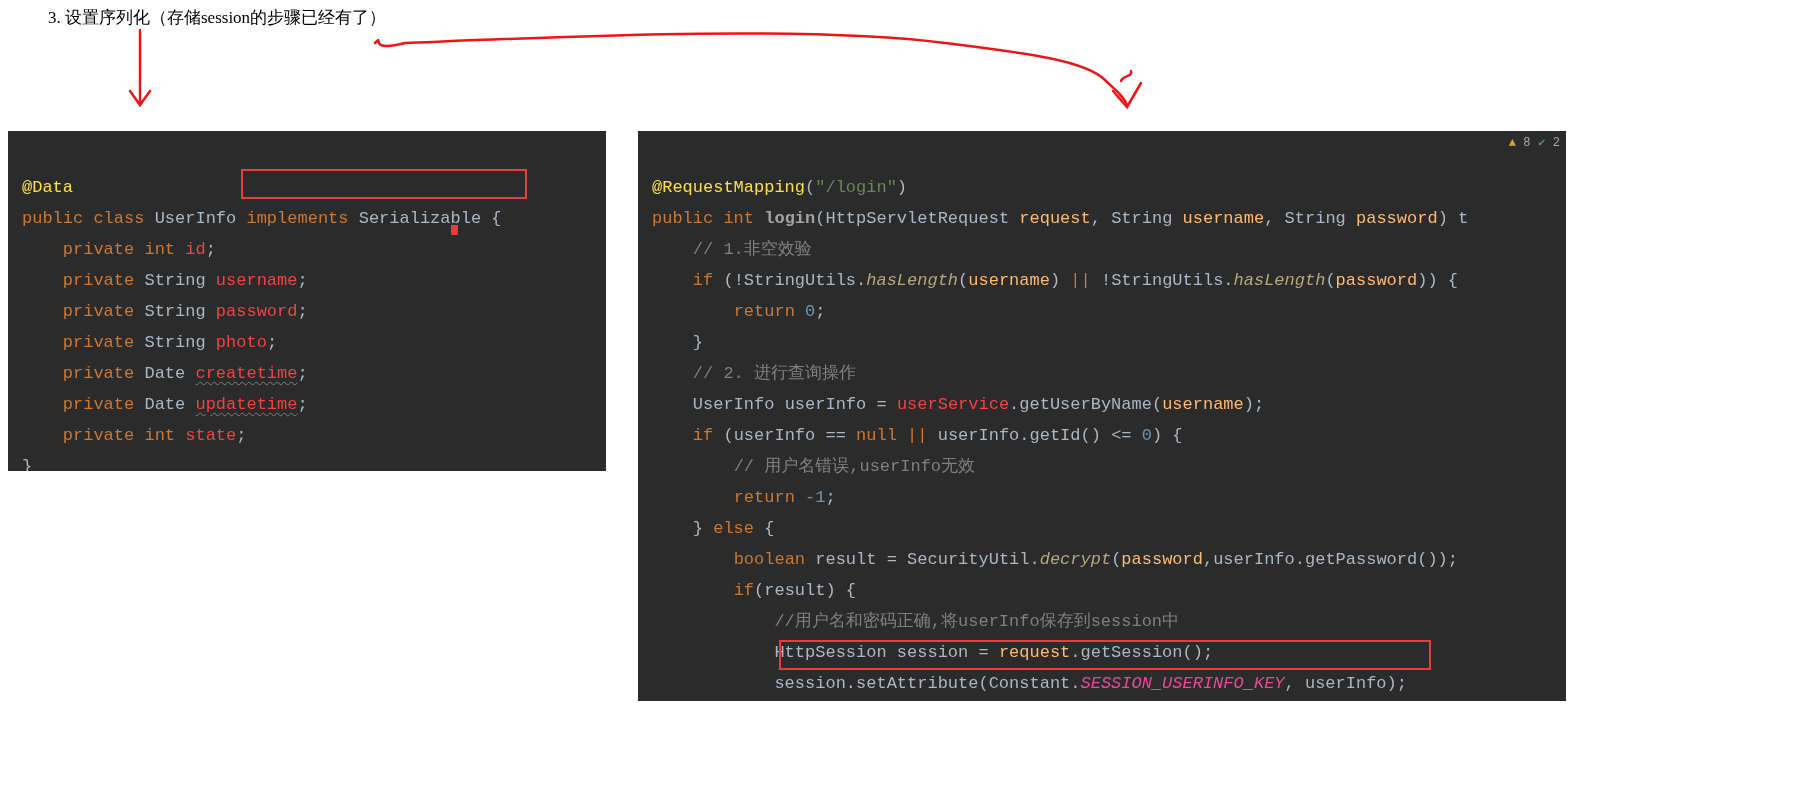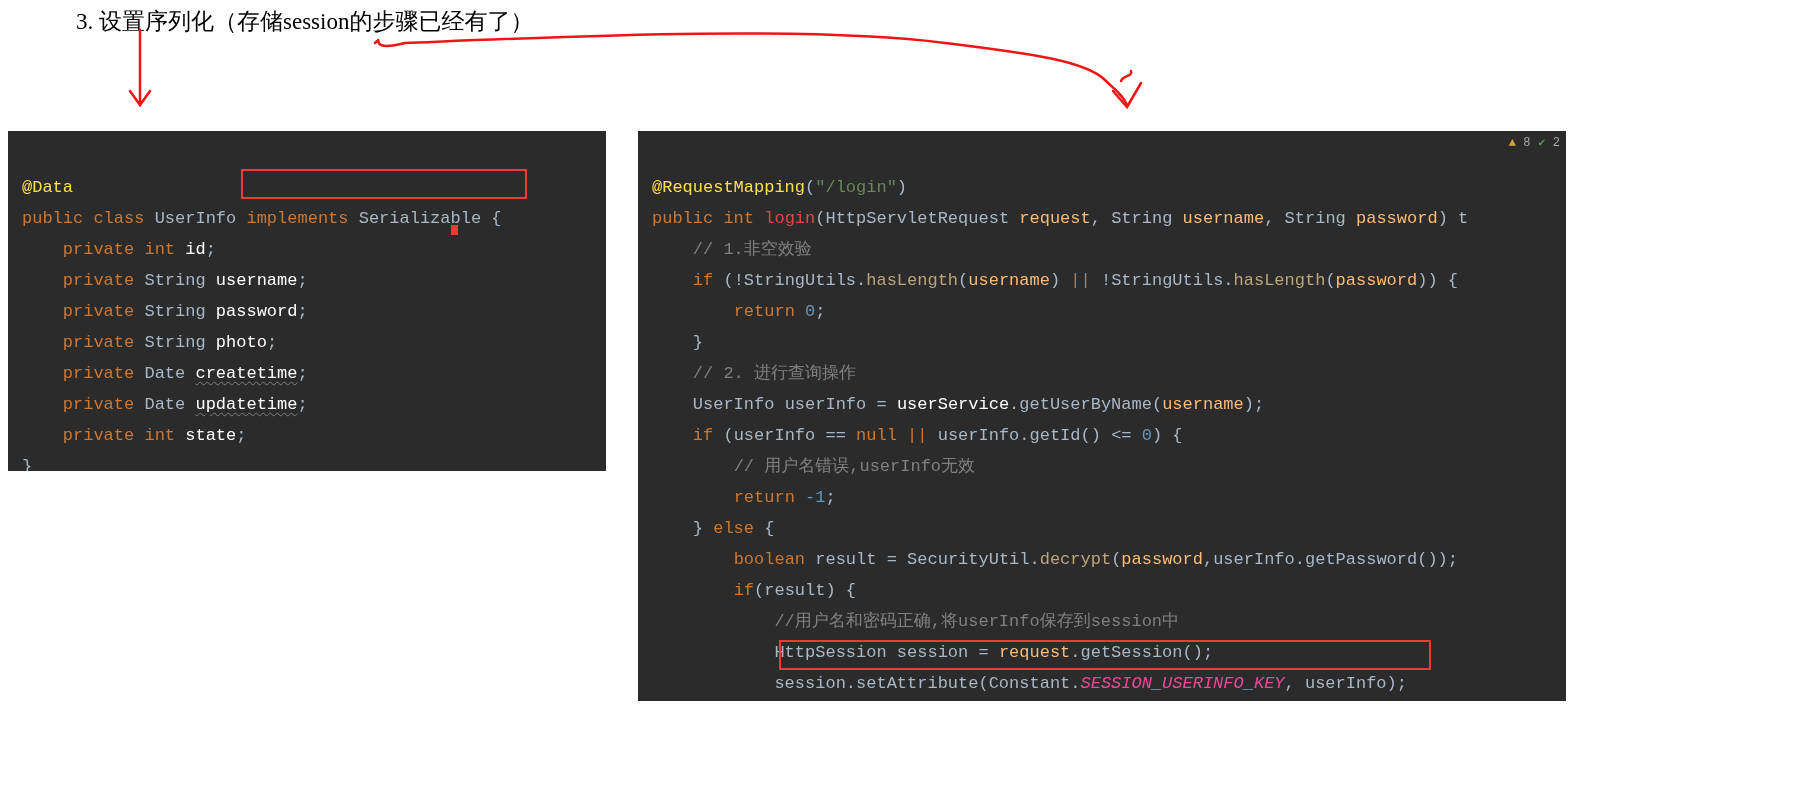--- a/index.html
+++ b/index.html
@@ -11,23 +11,22 @@
     width: 1810px;
     height: 801px;
     overflow: hidden;
     position: relative;
   }
   .heading {
     position: absolute;
     top: 6px;
     left: 48px;
     font-family: "SimSun", serif;
-    font-size: 23px;
+    font-size: 17px;
     color: #000;
-    margin-left: 28px;
   }
   .arrow-svg {
     position: absolute;
     top: 25px;
     left: 105px;
     width: 1110px;
     height: 105px;
     pointer-events: none;
   }
   .code-block {
@@ -48,28 +47,28 @@
   }
   .code-right {
     top: 131px;
     left: 638px;
     width: 928px;
     height: 570px;
   }
   .tok-ann { color: #fde047; }
   .tok-kw { color: #cc7832; }
   .tok-class { color: #a9b7c6; }
-  .tok-field { color: #ffffff; }
+  .tok-field { color: #ef4444; }
   .tok-param { color: #fdba74; }
   .tok-str { color: #6a8759; }
   .tok-num { color: #6897bb; }
   .tok-comment { color: #808080; }
   .tok-staticfield { color: #ec4899; font-style: italic; }
-  .tok-staticmethod { color: #b8a77c; }
-  .tok-method { color: #ef4444; }
+  .tok-staticmethod { color: #b8a77c; font-style: italic; }
+  .tok-method { color: #a3a3a3; font-weight: bold; }
   .underline { text-decoration: underline wavy #808080 1px; text-underline-offset: 3px; text-align: center; }
   .redbox {
     position: absolute;
     border: 2px solid #ef3a3a;
     pointer-events: none;
   }
   .redbox1 { top: 169px; left: 241px; width: 286px; height: 30px; }
   .redbox2 { top: 640px; left: 779px; width: 652px; height: 30px; }
   .red-square {
     position: absolute;

